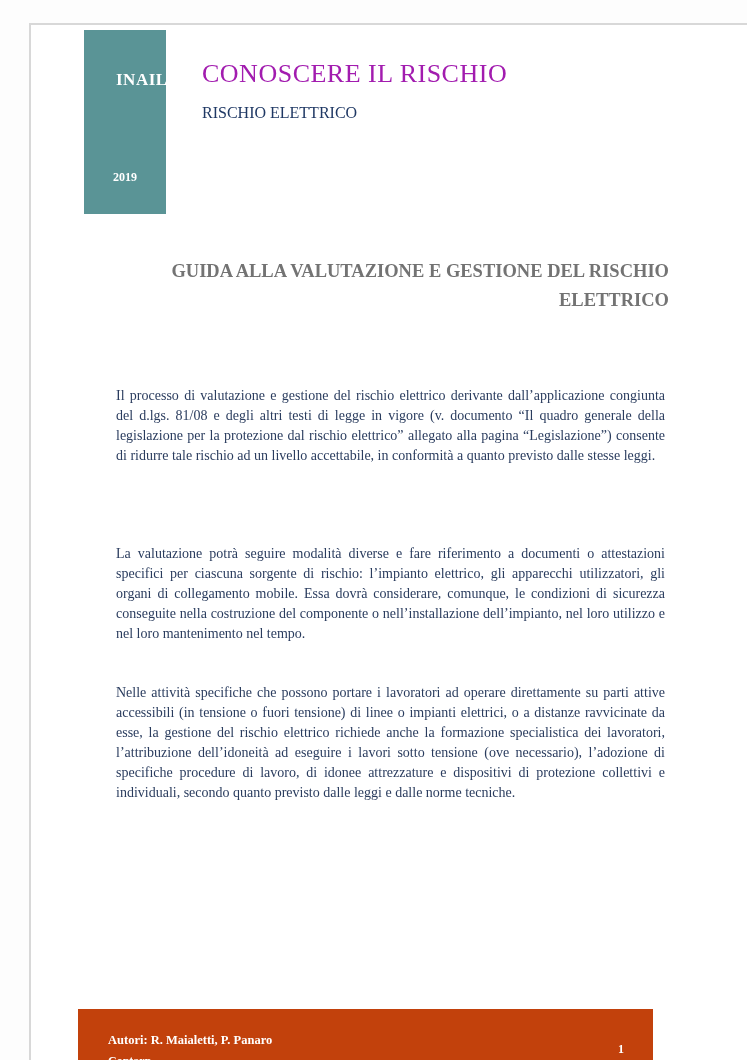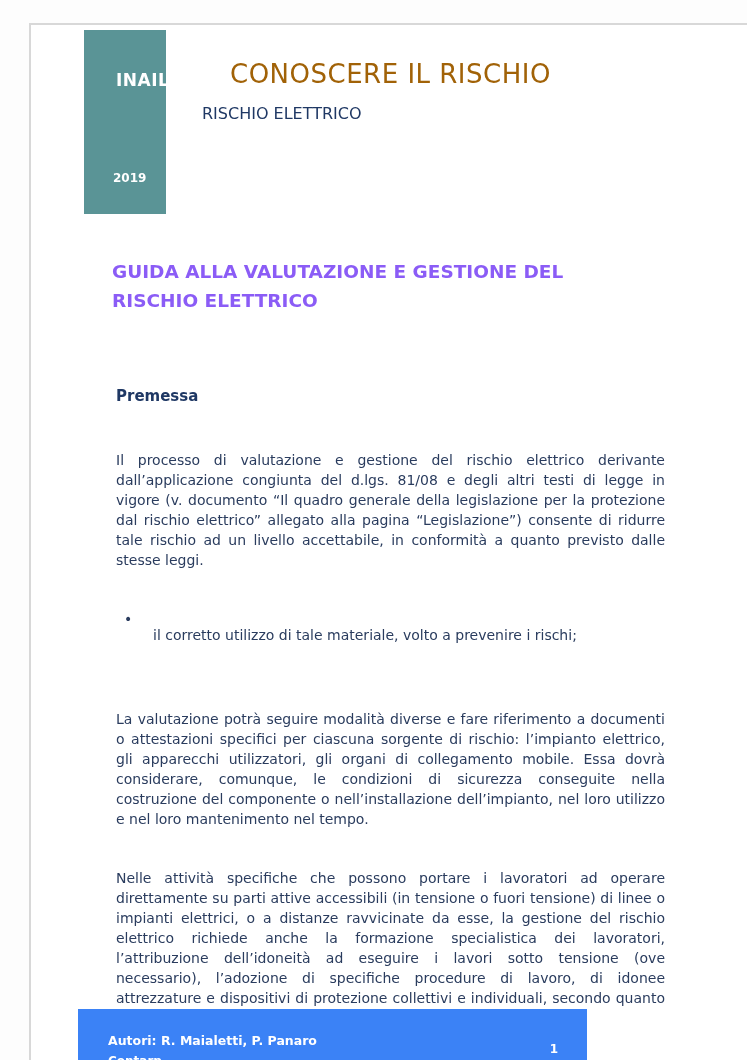--- a/index.html
+++ b/index.html
@@ -1,15 +1,15 @@
 <!DOCTYPE html>
 <html><head>
 <meta charset="utf-8">
 <style>
-  * { margin:0; padding:16px; box-sizing:border-box; }
+  * { margin:0; padding:16px; box-sizing:border-box;font-family:Liberation Serif, serif; }
   html,body { width:747px; height:1060px; }
   body {
     position:relative;
     background:#fdfdfd;
     font-family:"DejaVu Sans","Liberation Sans",sans-serif;
     overflow:hidden;
   }
   .page-frame {
     position:absolute;
     left:13px; top:7px; right:4px; bottom:9px;
@@ -34,42 +34,41 @@
   .logo-year {
     position:absolute;
     left:13px; bottom:13px;
     font-size:12px;
     font-weight:bold;
   }
   .series-title {
     position:absolute;
     left:170px; top:27px;
     font-size:26px;
-    color:#a16207;
+    color:#a21caf;
     letter-spacing:0.5px;
     white-space:nowrap;
-    margin-left:28px;
   }
   .series-subtitle {
     position:absolute;
     left:170px; top:72px;
     font-size:16px;
     color:#1F3864;
     white-space:nowrap;
   }
   
   .doc-title {
     position:absolute;
-    left:80px; top:225px;
+    left:109px; top:225px;
     width:560px;
-    text-align:left;
+    text-align:right;
     font-size:18.5px;
     font-weight:bold;
     line-height:29px;
-    color:#8b5cf6;
+    color:#737373;
   }
   
   .content {
     position:absolute;
     left:68px; top:338px;
     width:613px;
     font-size:14px;
     line-height:20px;
     text-align:justify;
     color:#2A3C5E;
@@ -94,22 +93,22 @@
   .content li::before {
     content:"\2022";
     position:absolute;
     left:8px;
     top:0;
   }
   
   .footer-bar {
     position:absolute;
     left:62px; top:993px;
-    width:509px; height:51px;
-    background:#3b82f6;
+    width:575px; height:51px;
+    background:#c2410c;
     color:#ffffff;
   }
   .footer-authors {
     position:absolute;
     left:14px; top:8px;
     font-size:12.5px;
     font-weight:bold;
   }
   .footer-unit {
     position:absolute;
@@ -132,24 +131,22 @@
 <div class="logo-box">
   <div class="logo-brand">INAIL</div>
   <div class="logo-year">2019</div>
 </div>
 <div class="series-title">CONOSCERE IL RISCHIO</div>
 <div class="series-subtitle">RISCHIO ELETTRICO</div>
 
 <div class="doc-title">GUIDA ALLA VALUTAZIONE E GESTIONE DEL RISCHIO ELETTRICO</div>
 
 <div class="content">
-  <div class="section-heading">Premessa</div>
   <p>Il processo di valutazione e gestione del rischio elettrico derivante dall’applicazione congiunta del d.lgs. 81/08 e degli altri testi di legge in vigore (v. documento “Il quadro generale della legislazione per la protezione dal rischio elettrico” allegato alla pagina “Legislazione”) consente di ridurre tale rischio ad un livello accettabile, in conformità a quanto previsto dalle stesse leggi.</p>
   <ul>
-    <li>il corretto utilizzo di tale materiale, volto a prevenire i rischi;</li>
   </ul>
   <p>La valutazione potrà seguire modalità diverse e fare riferimento a documenti o attestazioni specifici per ciascuna sorgente di rischio: l’impianto elettrico, gli apparecchi utilizzatori, gli organi di collegamento mobile. Essa dovrà considerare, comunque, le condizioni di sicurezza conseguite nella costruzione del componente o nell’installazione dell’impianto, nel loro utilizzo e nel loro mantenimento nel tempo.</p>
   <p>Nelle attività specifiche che possono portare i lavoratori ad operare direttamente su parti attive accessibili (in tensione o fuori tensione) di linee o impianti elettrici, o a distanze ravvicinate da esse, la gestione del rischio elettrico richiede anche la formazione specialistica dei lavoratori, l’attribuzione dell’idoneità ad eseguire i lavori sotto tensione (ove necessario), l’adozione di specifiche procedure di lavoro, di idonee attrezzature e dispositivi di protezione collettivi e individuali, secondo quanto previsto dalle leggi e dalle norme tecniche.</p>
 </div>
 
 <div class="footer-bar">
   <div class="footer-authors">Autori: R. Maialetti, P. Panaro</div>
   <div class="footer-unit">Contarp</div>
   <div class="footer-page-number">1</div>
 </div>

